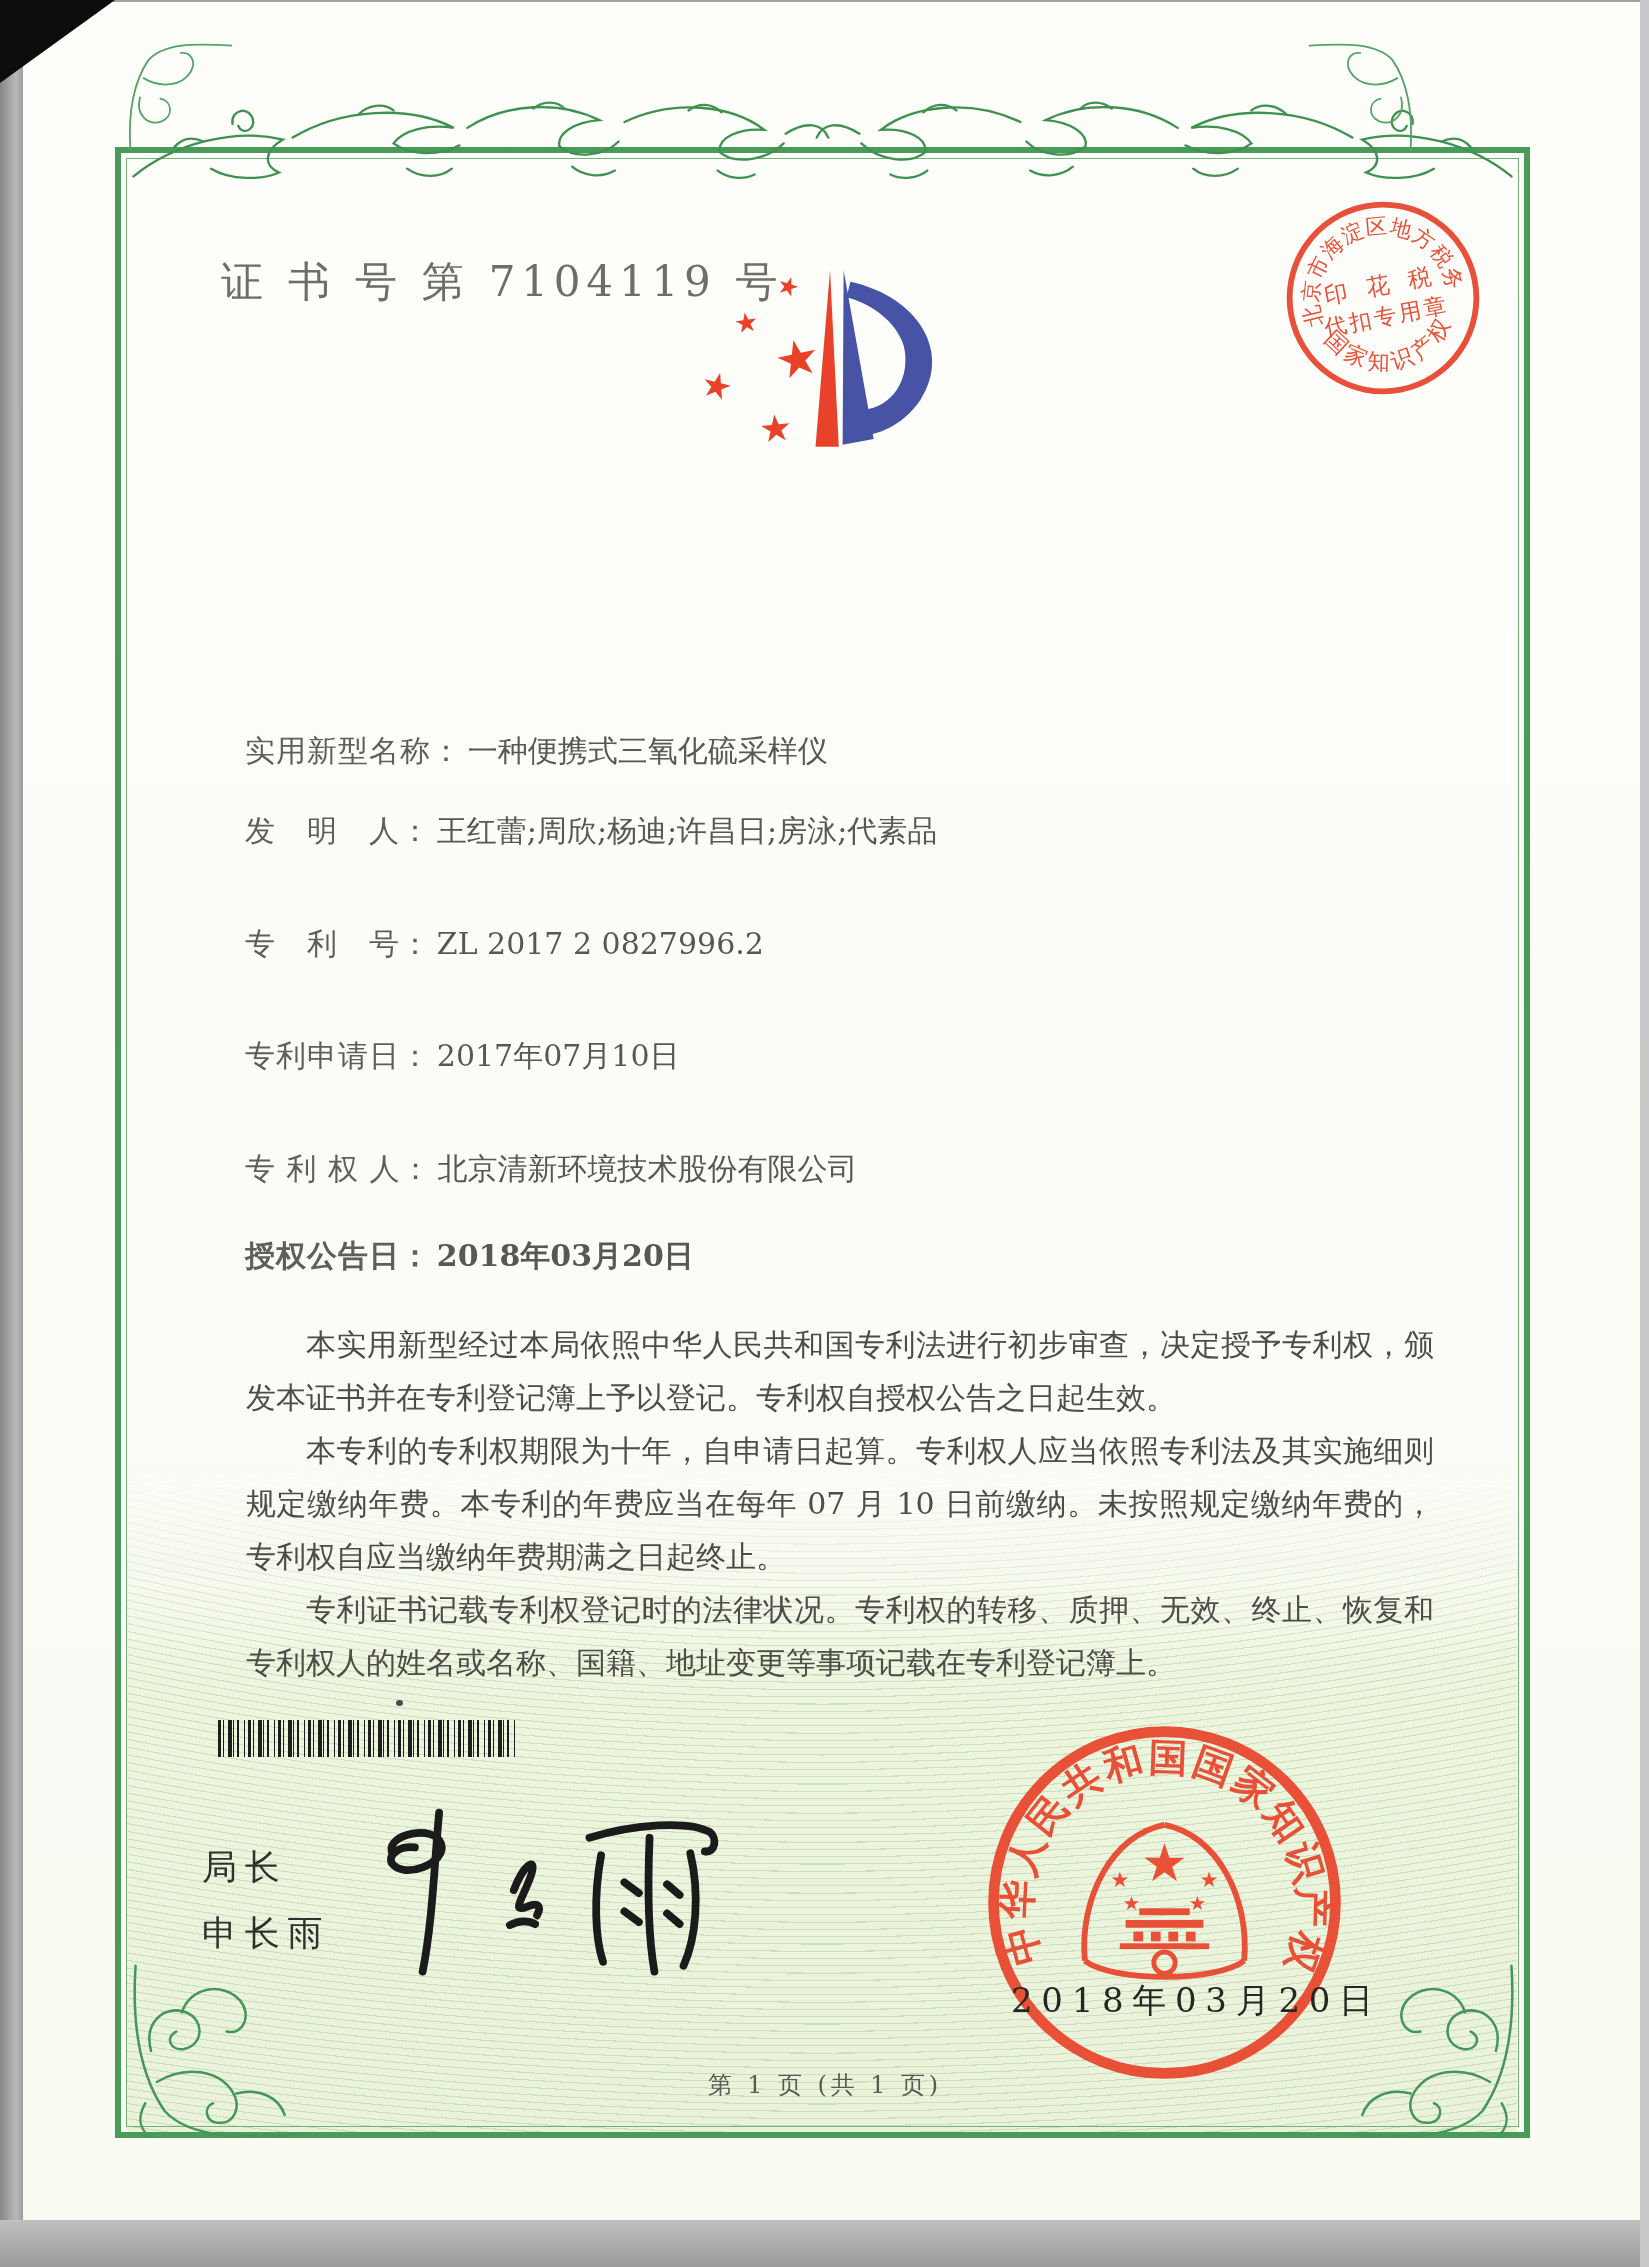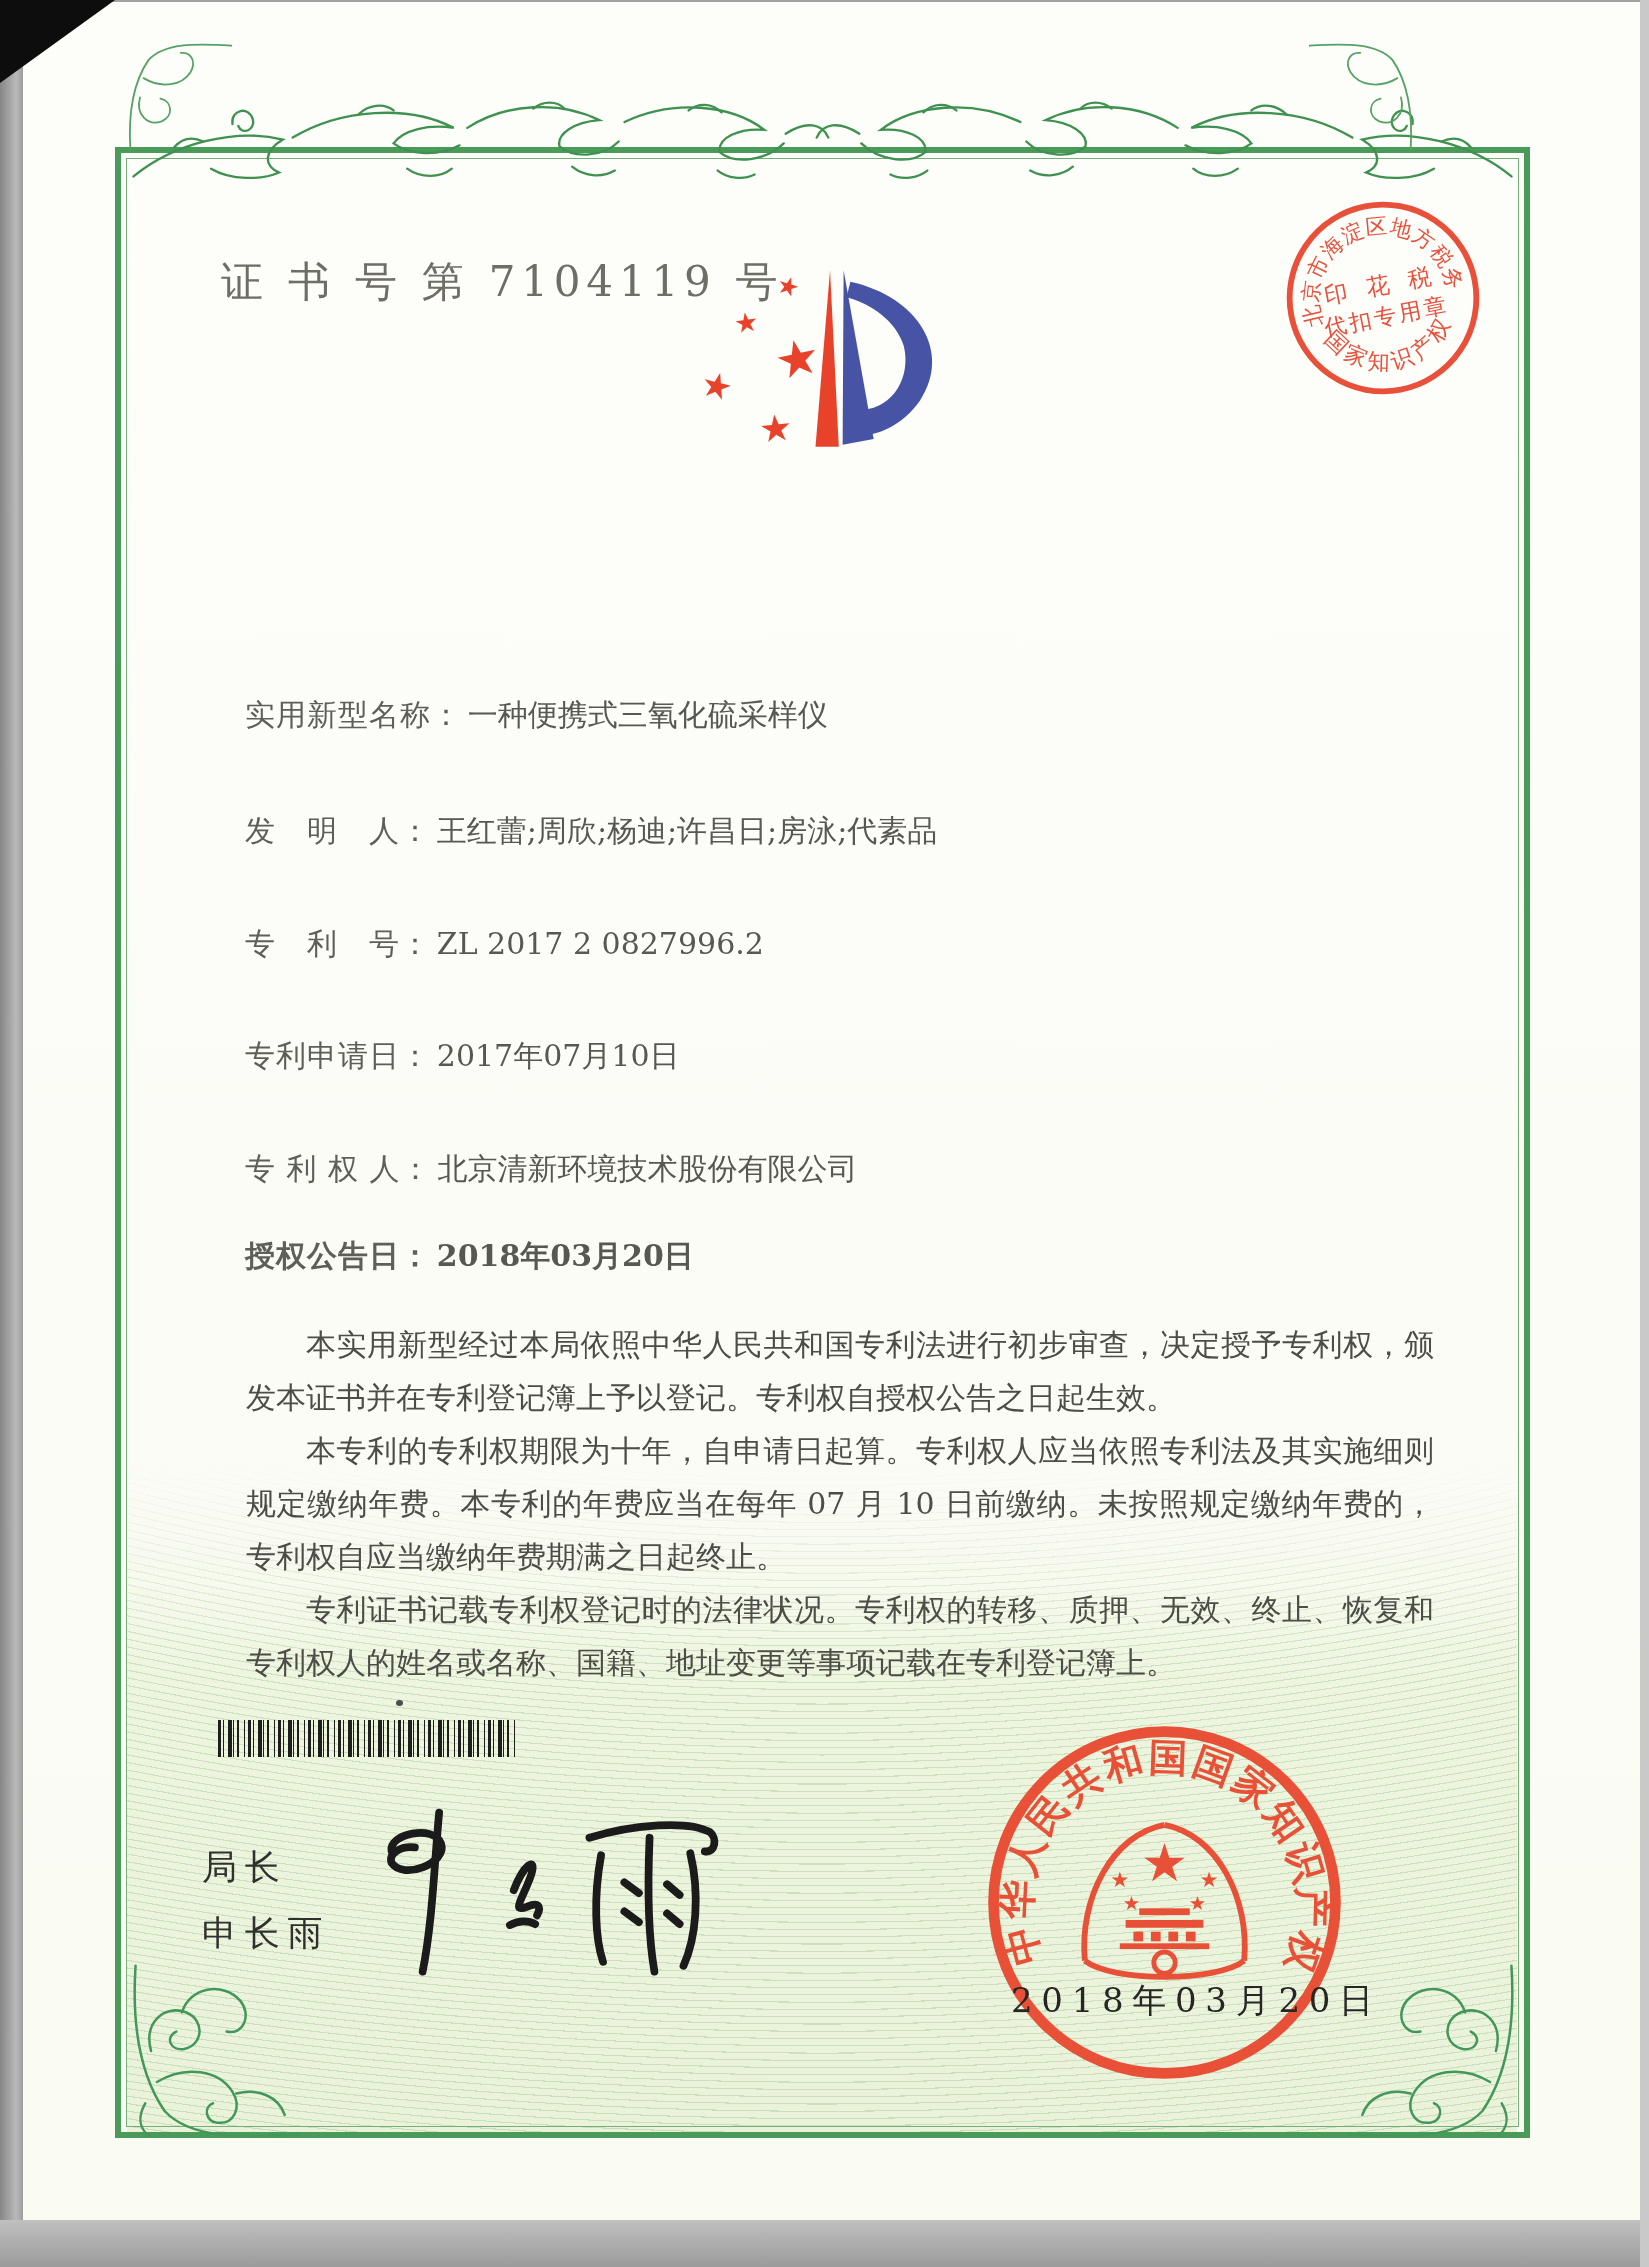--- a/index.html
+++ b/index.html
@@ -44,21 +44,21 @@
   .fl-tl{left:122px;top:155px;transform:scaleY(-1) scale(.62);transform-origin:top left;}
   .fl-tr{left:1419px;top:155px;transform:scale(-.62,-.62);transform-origin:top left;}
   
   .content{position:absolute;inset:0;z-index:6;}
   .cert-no{position:absolute;left:221px;top:254px;font-size:42px;color:#6e6e66;letter-spacing:5.8px;}
   .doc-title{position:absolute;left:0;top:485px;width:1650px;text-align:center;
     font-size:71px;font-weight:700;color:#3c3c3a;letter-spacing:13.6px;}
   .field{position:absolute;left:245px;font-size:30px;color:#5f5f59;white-space:nowrap;}
   .field .lab{letter-spacing:1px;}
   .field .val{margin-left:5.8px;color:#585853;}
-  .f0{top:695px;} .f1{top:811px;} .f2{top:924px;font-family:"DejaVu Serif","Liberation Serif",serif;}
+  .f0{top:731px;} .f1{top:811px;} .f2{top:924px;font-family:"DejaVu Serif","Liberation Serif",serif;}
   .f3{top:1036px;} .f4{top:1149px;} .f5{top:1236px;font-weight:bold;}
   .body-text{position:absolute;left:246px;top:1318px;width:1188px;
     font-size:30px;line-height:53px;color:#4d4d47;text-align:justify;}
   .body-text p{margin:0;text-indent:2em;}
   
   .barcode{position:absolute;left:218px;top:1720px;width:297px;height:37px;
     background:repeating-linear-gradient(90deg,
       #1e1e1e 0 2.9px,transparent 2.9px 4.9px,
       #1e1e1e 4.9px 5.8px,transparent 5.8px 9.7px,
       #1e1e1e 9.7px 13.6px,transparent 13.6px 15.5px,
@@ -264,15 +264,16 @@
       <rect x="178" y="222" width="10" height="10" fill="#e8472e"></rect>
       <rect x="196" y="222" width="10" height="10" fill="#e8472e"></rect>
       <rect x="214" y="222" width="10" height="10" fill="#e8472e"></rect>
       <rect x="146" y="234" width="92" height="6" fill="#e8472e"></rect>
       <circle cx="192" cy="254" r="11" fill="none" stroke="#e8472e" stroke-width="5"></circle>
     </g>
   </svg>
 
   <div class="seal-date">2018年03月20日</div>
 
+  <div class="footer">第 1 页 (共 1 页)</div>
 
 </div>
 
 
 </body></html>

